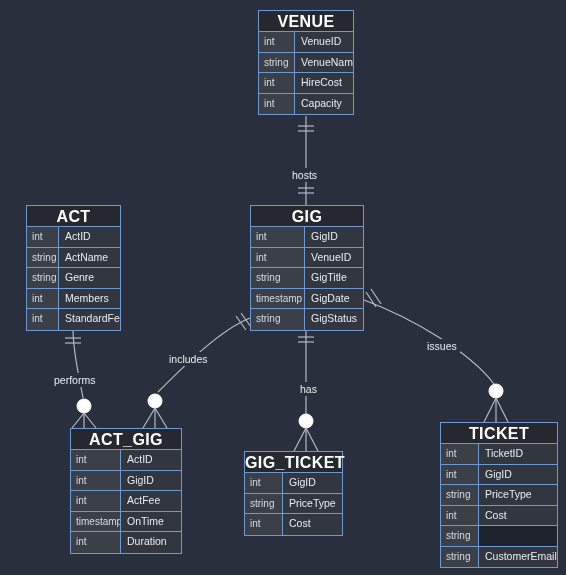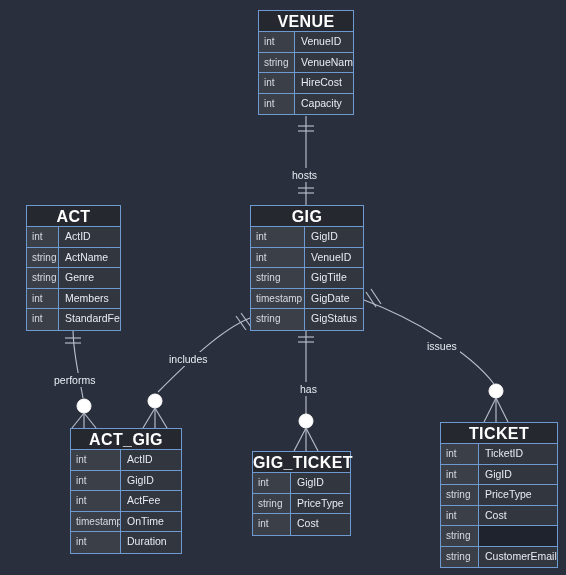--- a/index.html
+++ b/index.html
@@ -237,21 +237,21 @@
     <div class="attr-row">
       <div class="attr-type" style="width:50px">timestamp</div>
       <div class="attr-name">OnTime</div>
     </div>
     <div class="attr-row">
       <div class="attr-type" style="width:50px">int</div>
       <div class="attr-name">Duration</div>
     </div>
   </div>
 
-  <div class="entity" style="left:252px; top:451px; width:99px;">
+  <div class="entity" style="left:244px; top:451px; width:99px;">
     <div class="entity-title">GIG_TICKET</div>
     <div class="attr-row">
       <div class="attr-type" style="width:38px">int</div>
       <div class="attr-name">GigID</div>
     </div>
     <div class="attr-row">
       <div class="attr-type" style="width:38px">string</div>
       <div class="attr-name">PriceType</div>
     </div>
     <div class="attr-row">

